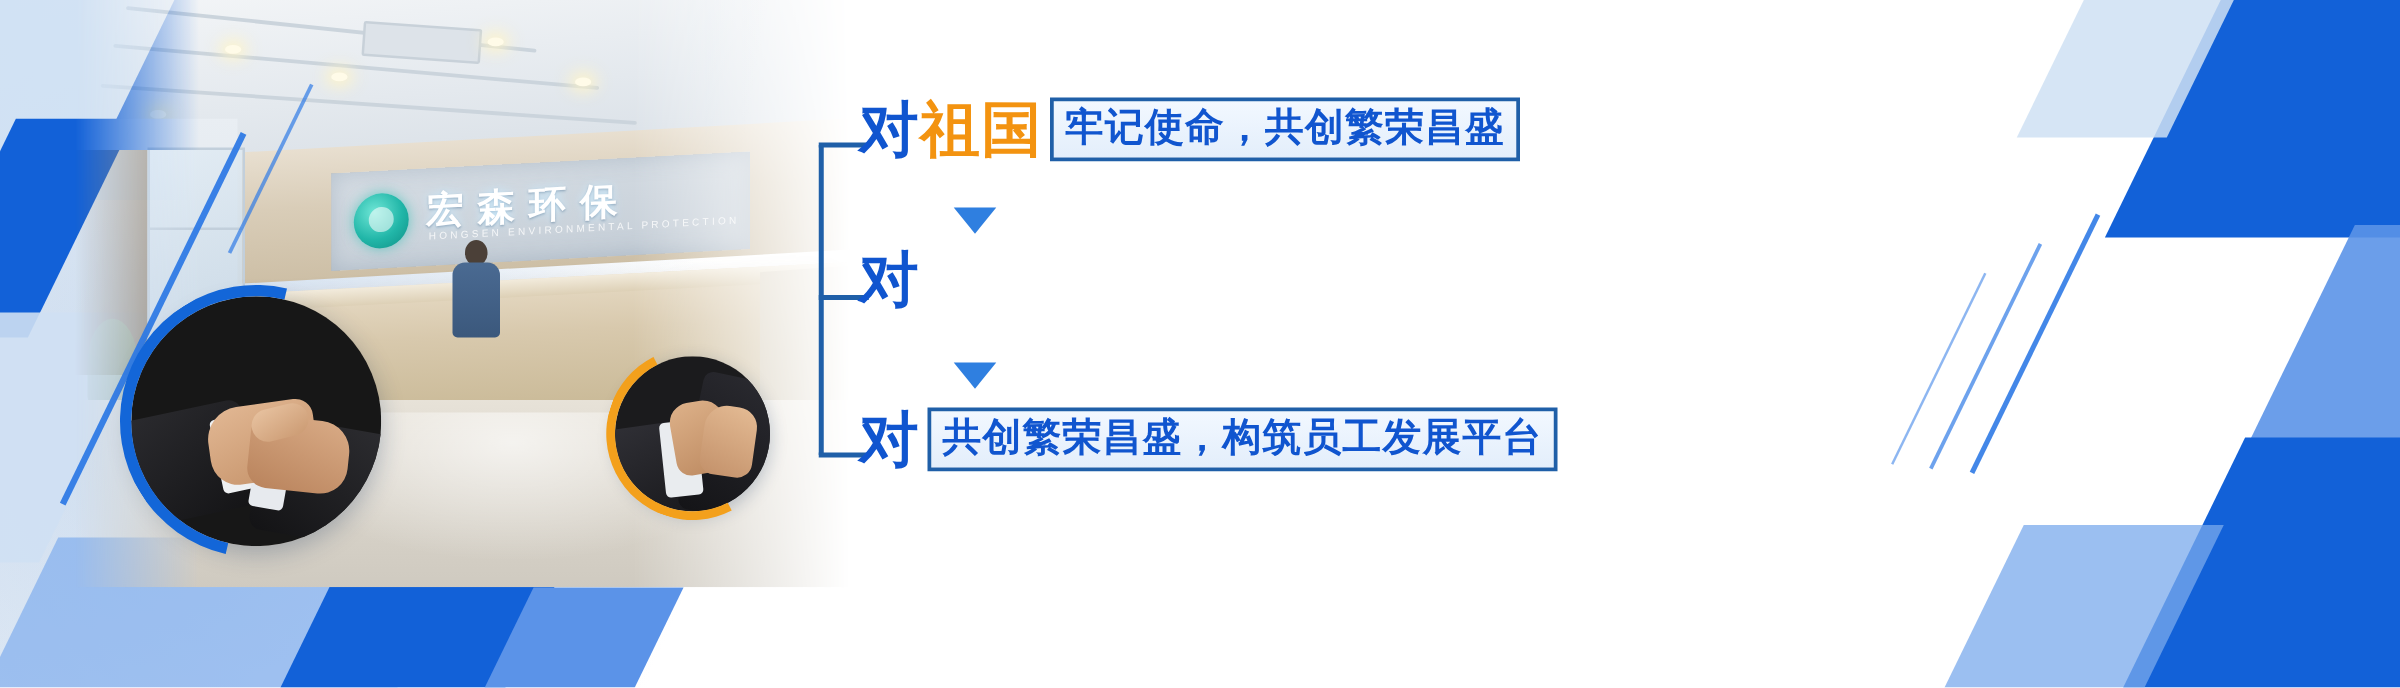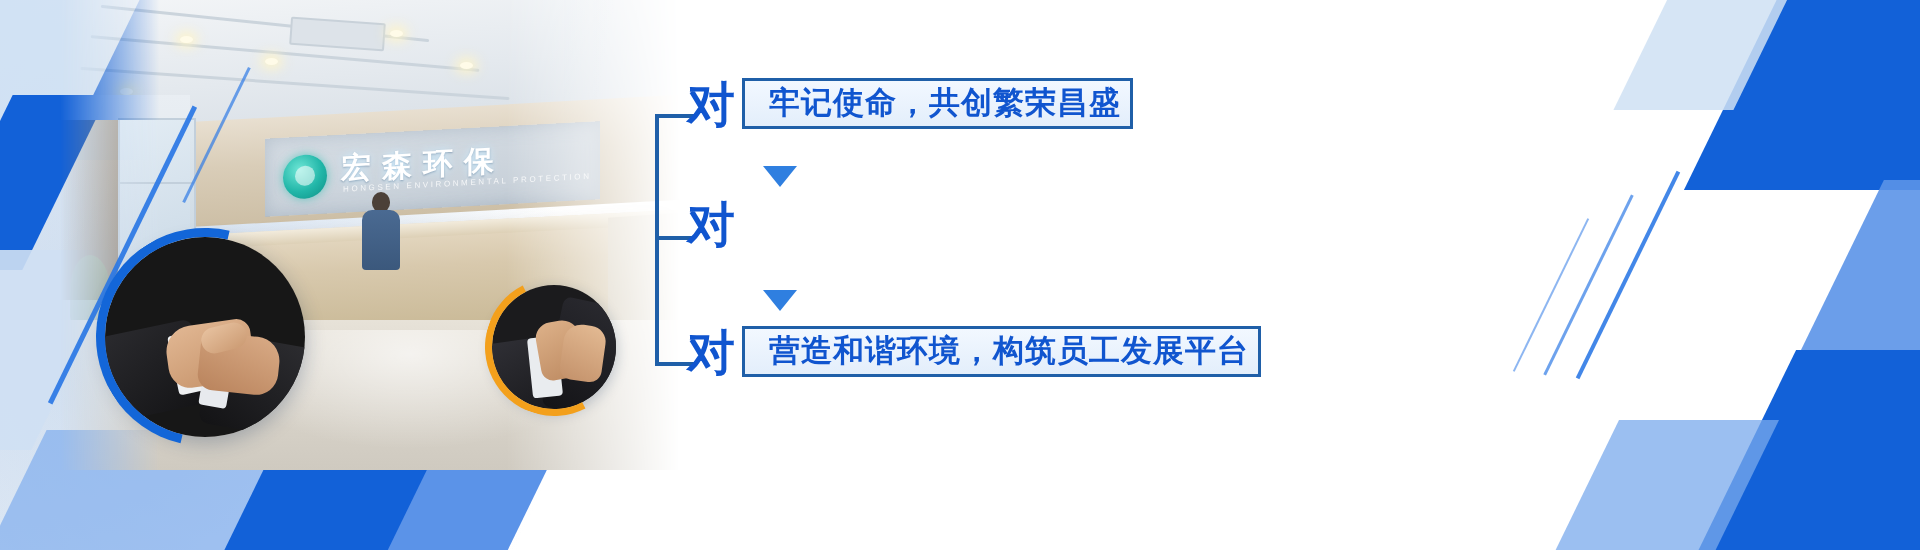--- a/index.html
+++ b/index.html
@@ -387,21 +387,21 @@
     font-family:"DejaVu Sans","Liberation Sans",sans-serif;
     letter-spacing:1px;
   }
   .h-blue { color:#1055cf; }
   .h-orange { color:#f39310; }
 
   .tagbox {
     margin-left:6px;
     border:3px solid #1f5fa8;
     background:linear-gradient(180deg,#f2f8ff 0%,#e3eefb 100%);
-    padding:6px 9px 8px 24px;
+    padding:6px 9px 8px 9px;
     white-space:nowrap;
   }
   .tagtext {
     font-size:31px;
     font-weight:800;
     color:#1055cf;
     line-height:1;
     letter-spacing:1px;
     font-family:"DejaVu Sans","Liberation Sans",sans-serif;
   }
@@ -514,30 +514,31 @@
     <div class="spine"></div>
     <div class="tick tick-1"></div>
     <div class="tick tick-2"></div>
     <div class="tick tick-3"></div>
 
     <div class="arrow arrow-1"></div>
     <div class="arrow arrow-2"></div>
 
     <div class="row row-1">
       <span class="heading h-blue">对</span>
+        <span class="heading h-orange">祖国</span>
       <span class="tagbox">
         <span class="tagtext">牢记使命，共创繁荣昌盛</span>
       </span>
     </div>
 
     <div class="row row-2">
       <span class="heading h-blue">对</span>
     </div>
 
     <div class="row row-3">
       <span class="heading h-blue">对</span>
       <span class="tagbox">
-        <span class="tagtext">营造和谐环境，构筑员工发展平台</span>
+        <span class="tagtext">共创繁荣昌盛，构筑员工发展平台</span>
       </span>
     </div>
   </div>
 
 </div>
 
 </body></html>

